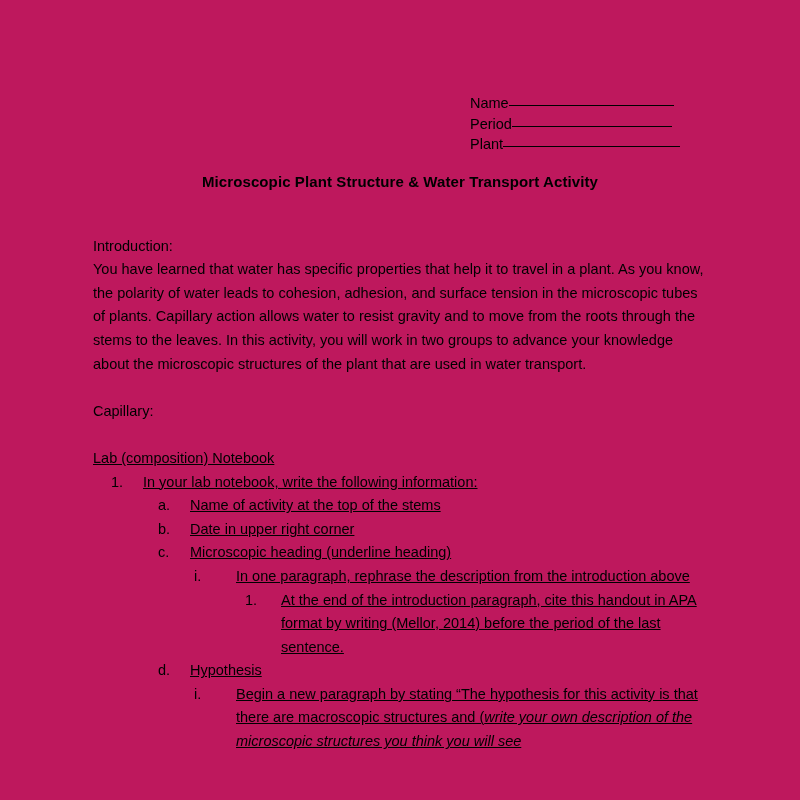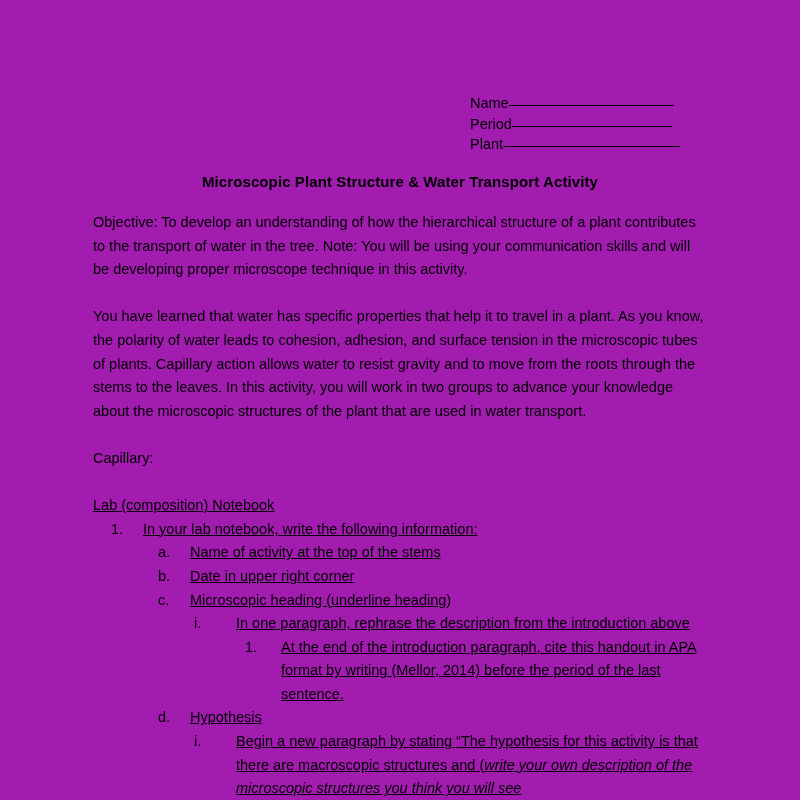--- a/index.html
+++ b/index.html
@@ -14,21 +14,21 @@
     overflow: hidden;
     font-family: "Liberation Sans", sans-serif;
     color: #000000;
     -webkit-font-smoothing: antialiased;
   }
 
   .page {
     position: relative;
     width: 800px;
     height: 800px;
-    background: #a21caf;
+    background: #be185d;
     box-sizing: border-box;
   }
 
   
   .header-block {
     position: absolute;
     left: 470px;
     top: 93px;
     width: 260px;
   }
@@ -138,24 +138,24 @@
     </div>
     <div class="header-row">
       <span class="header-label">Plant</span><span class="header-rule rule-date"></span>
     </div>
   </div>
 
   <div class="doc-title">Microscopic Plant Structure &amp; Water Transport Activity</div>
 
   <div class="body-wrap">
 
-    <p class="para">Objective: To develop an understanding of how the hierarchical structure of a plant contributes to the transport of water in the tree. Note: You will be using your communication skills and will be developing proper microscope technique in this activity.</p>
 
     <div class="spacer-line"></div>
 
+    <p class="para">Introduction:</p>
     <p class="para">You have learned that water has specific properties that help it to travel in a plant. As you know, the polarity of water leads to cohesion, adhesion, and surface tension in the microscopic tubes of plants. Capillary action allows water to resist gravity and to move from the roots through the stems to the leaves. In this activity, you will work in two groups to advance your knowledge about the microscopic structures of the plant that are used in water transport.</p>
 
     <div class="spacer-line"></div>
 
     <p class="para">Capillary:</p>
 
     <div class="spacer-line"></div>
 
     <div class="outline">
 

